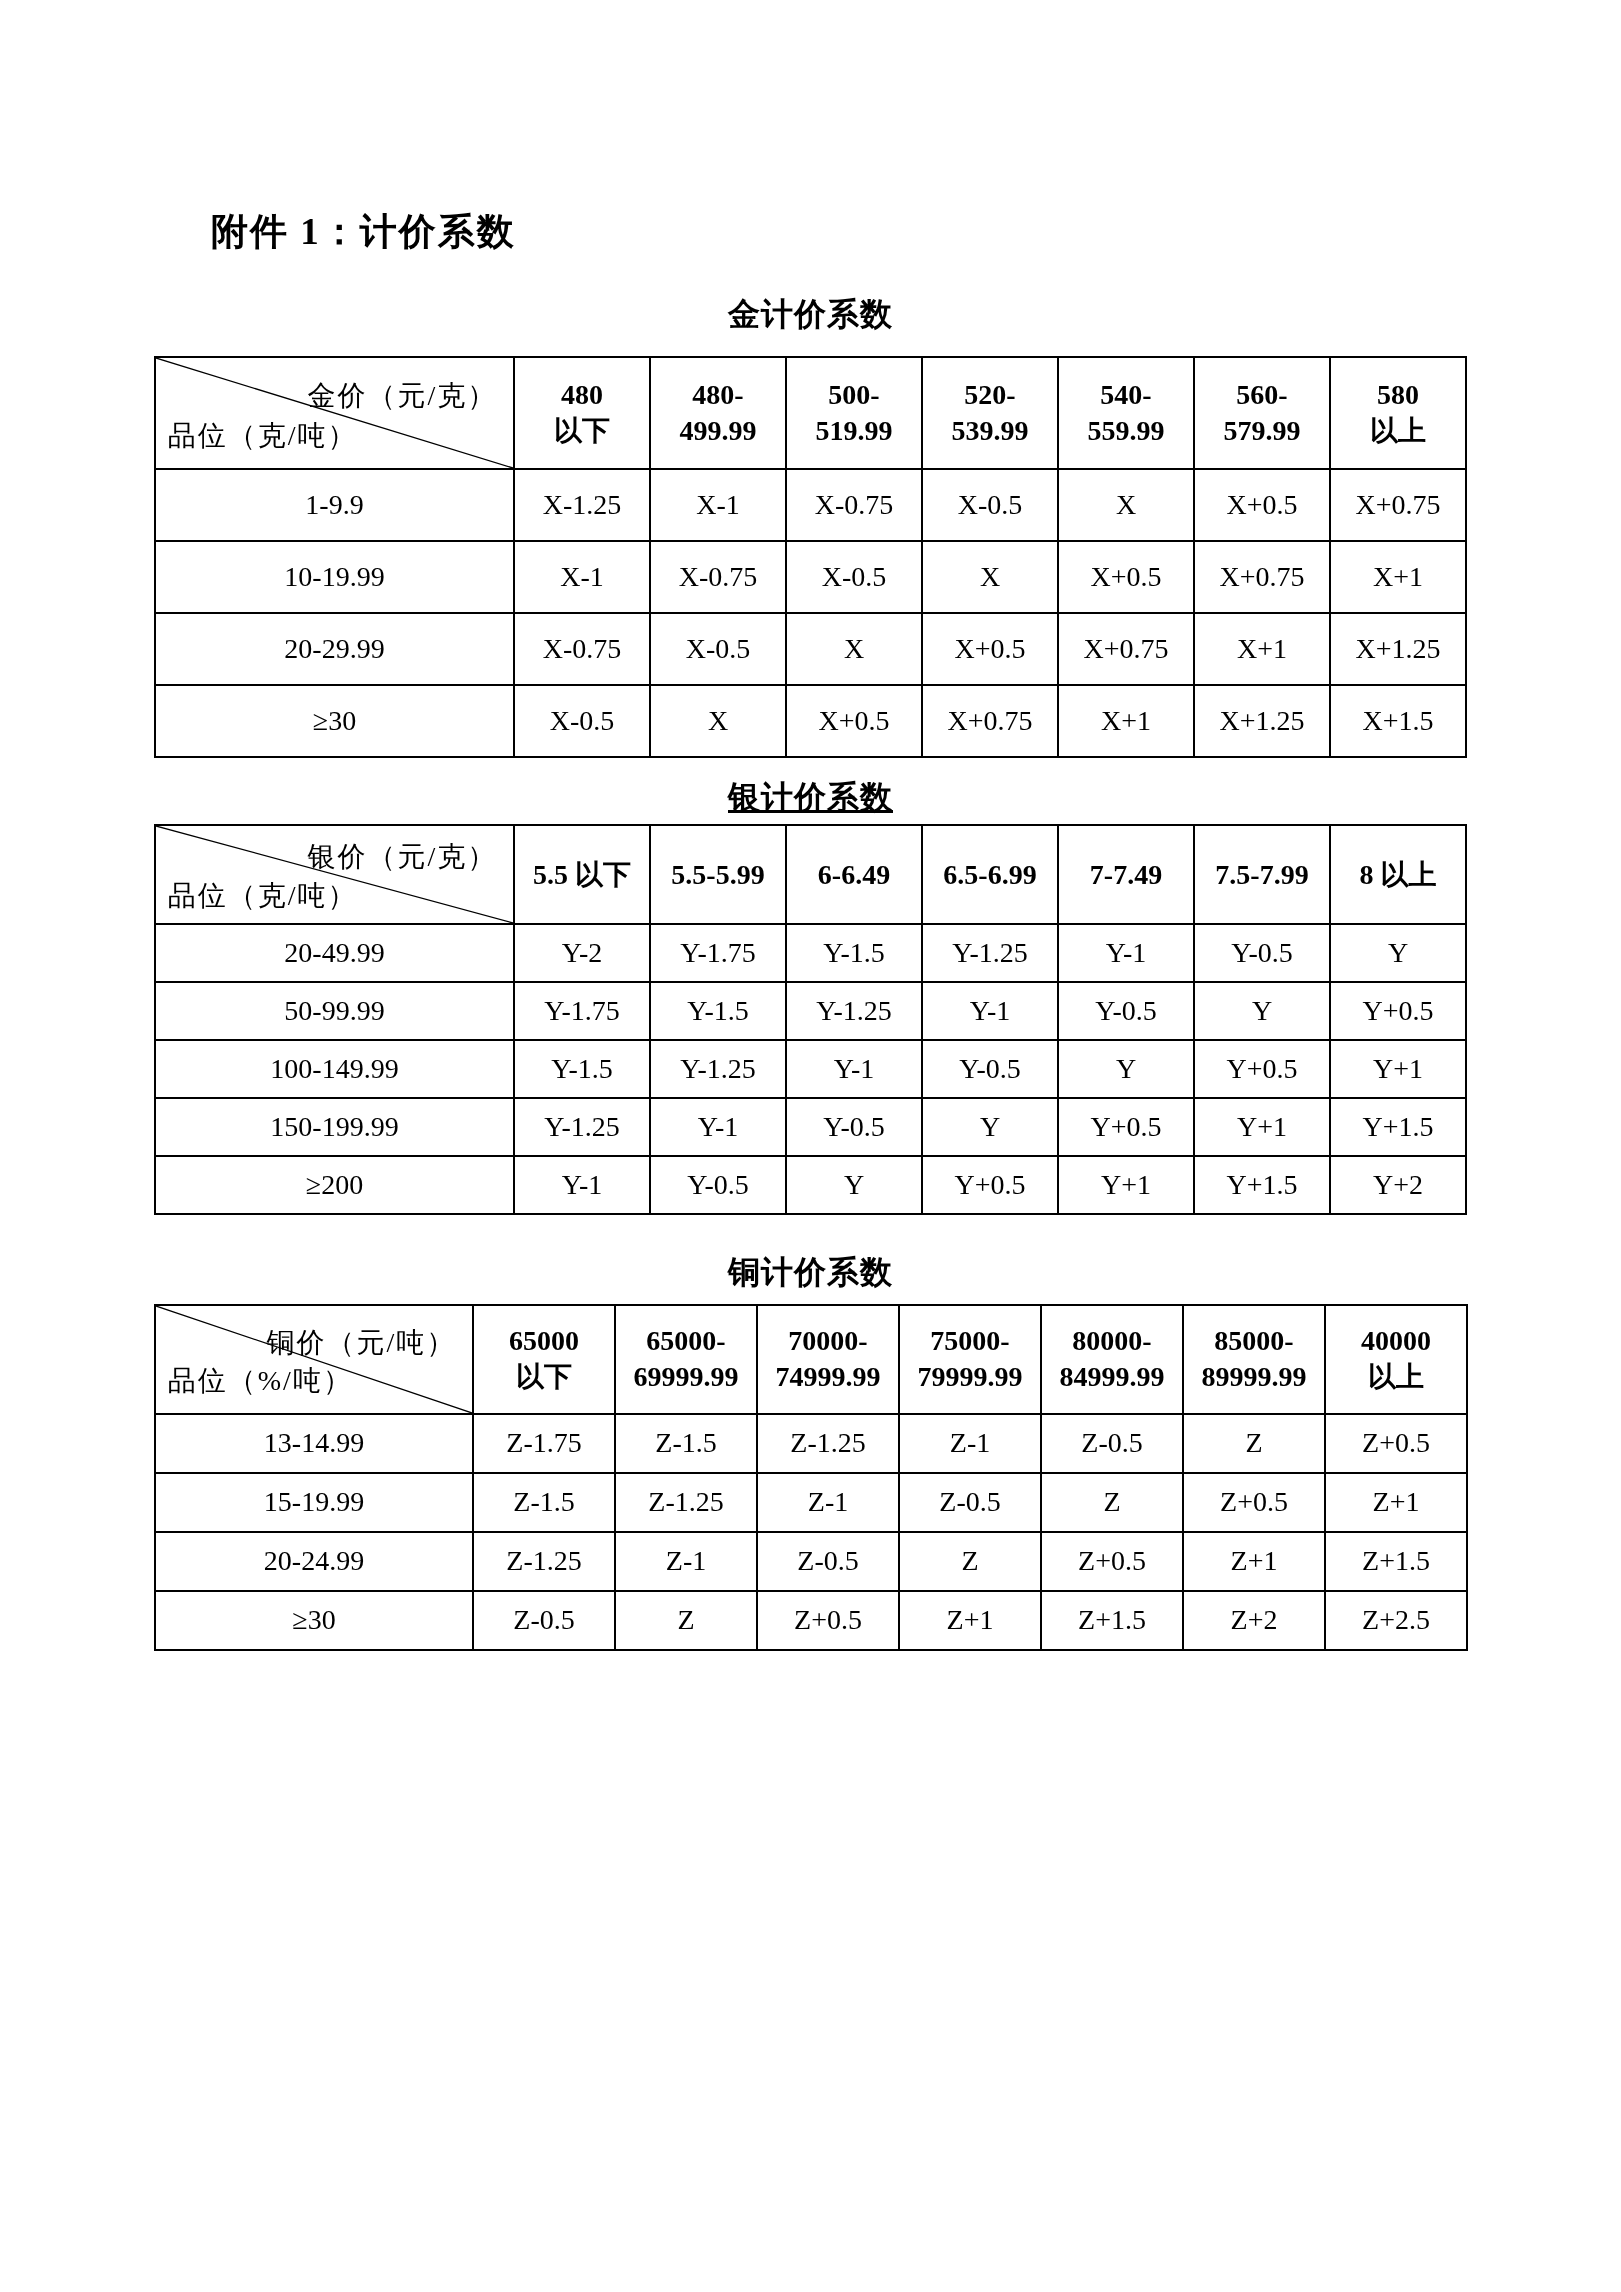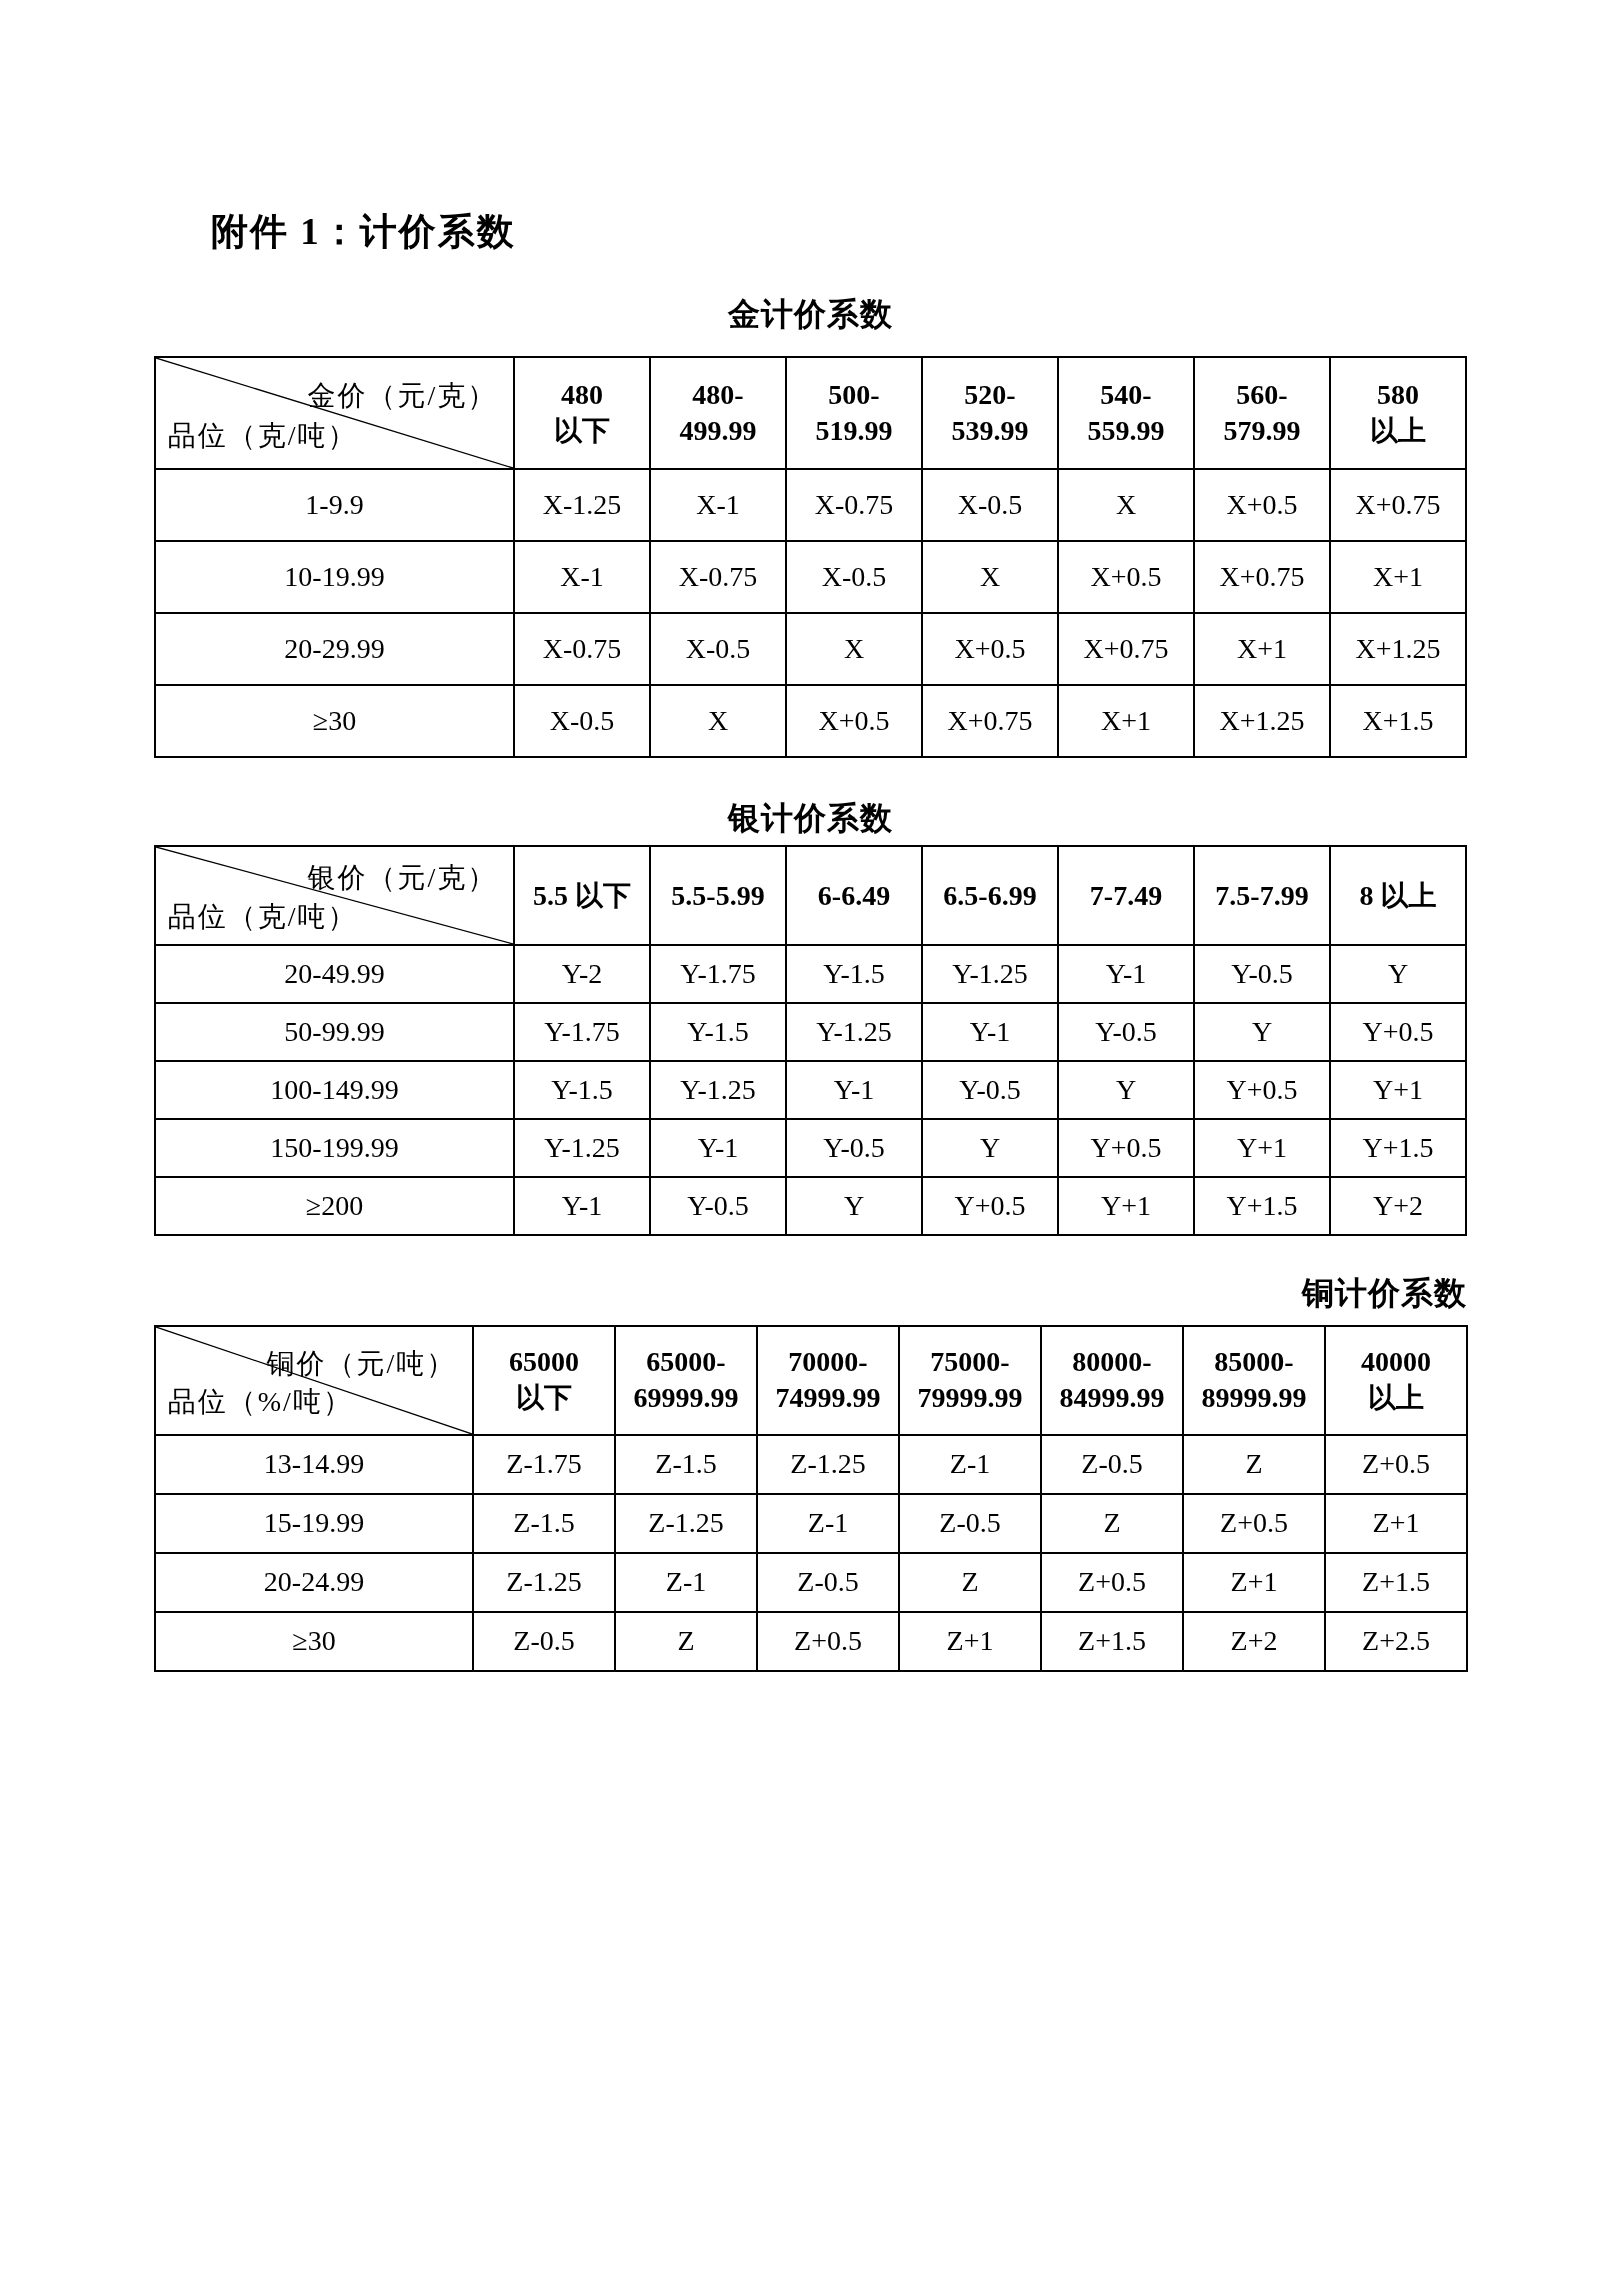--- a/index.html
+++ b/index.html
@@ -20,22 +20,22 @@
   }
   .tbl-caption{
     width:1313px;
     text-align:center;
     font-size:32px;
     line-height:37px;
     font-weight:700;
     letter-spacing:1px;
   }
   .block-gold   .tbl-caption{margin-top:41px;margin-bottom:22.5px;}
-  .block-silver .tbl-caption{margin-top:42px;margin-bottom:8.8px;}
-  .block-copper .tbl-caption{margin-top:39px;margin-bottom:12.7px;text-align:right;}
+  .block-silver .tbl-caption{margin-top:21px;margin-bottom:8.8px;text-decoration:underline;}
+  .block-copper .tbl-caption{margin-top:39px;margin-bottom:12.7px;}
 
   table.data-table{
     border-collapse:collapse;
     table-layout:fixed;
     width:1313px;
   }
   .data-table th,.data-table td{
     border:2.9px solid #000;
     text-align:center;
     vertical-align:middle;

